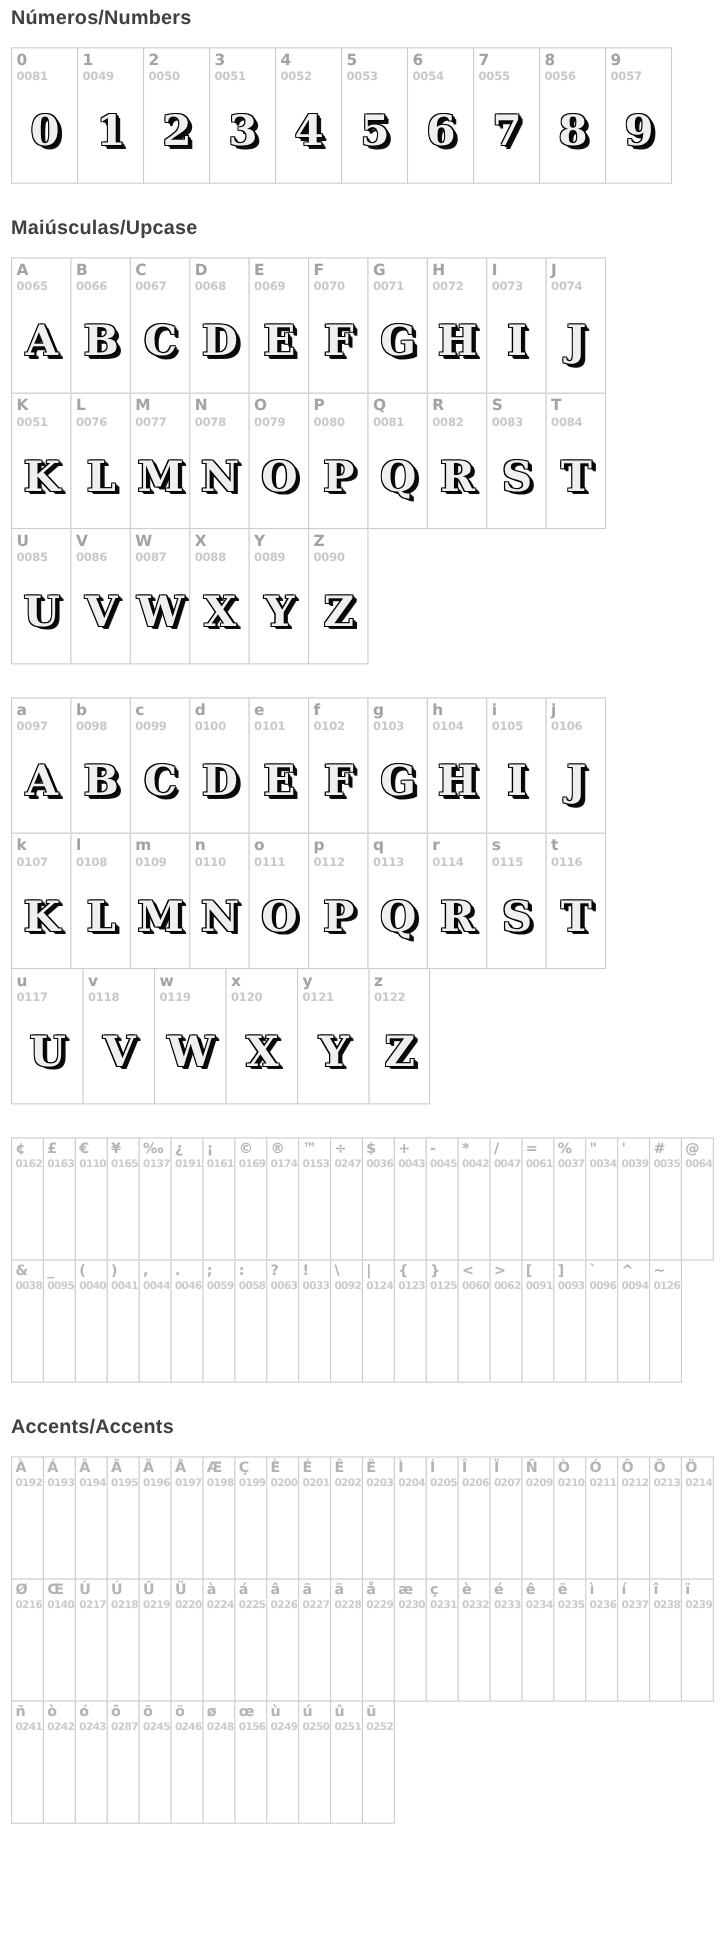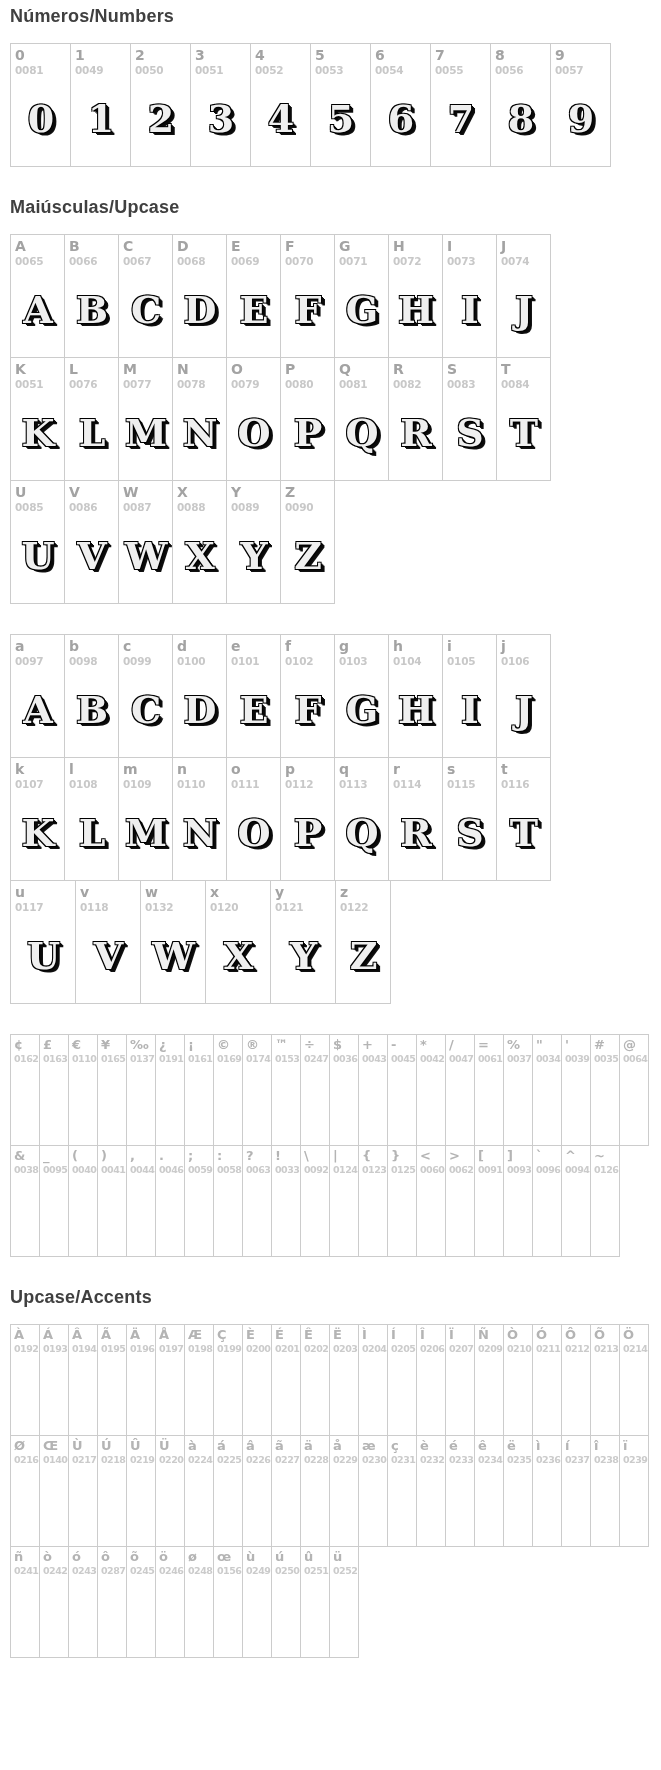--- a/index.html
+++ b/index.html
@@ -366,21 +366,21 @@
             <span class="char-code">0117</span>
             <span class="char-glyph">U</span>
           </div>
           <div class="char-cell">
             <span class="char-label">v</span>
             <span class="char-code">0118</span>
             <span class="char-glyph">V</span>
           </div>
           <div class="char-cell">
             <span class="char-label">w</span>
-            <span class="char-code">0132</span>
+            <span class="char-code">0119</span>
             <span class="char-glyph">W</span>
           </div>
           <div class="char-cell">
             <span class="char-label">x</span>
             <span class="char-code">0120</span>
             <span class="char-glyph">X</span>
           </div>
           <div class="char-cell">
             <span class="char-label">y</span>
             <span class="char-code">0121</span>
@@ -568,21 +568,21 @@
             <span class="char-code">0094</span>
           </div>
           <div class="char-cell">
             <span class="char-label">~</span>
             <span class="char-code">0126</span>
           </div>
         </div>
       </div>
     </div>
     <div class="section sec-accents muted">
-      <h2 class="section-title">Upcase/Accents</h2>
+      <h2 class="section-title">Accents/Accents</h2>
       <div class="charmap">
         <div class="char-row">
           <div class="char-cell">
             <span class="char-label">À</span>
             <span class="char-code">0192</span>
           </div>
           <div class="char-cell">
             <span class="char-label">Á</span>
             <span class="char-code">0193</span>
           </div>

